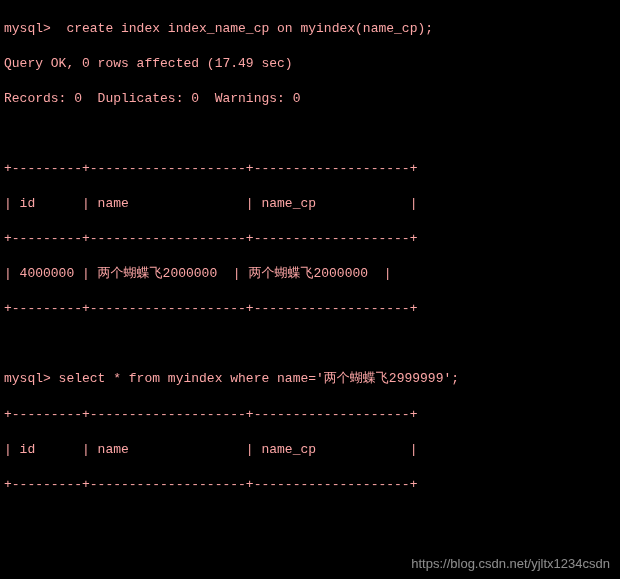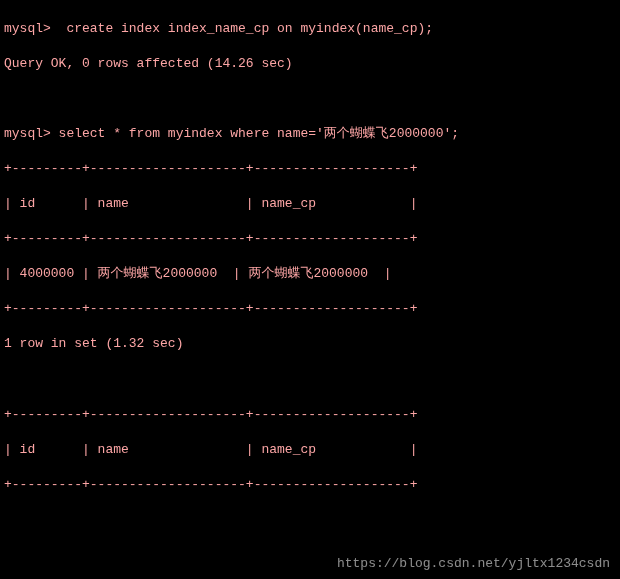--- a/index.html
+++ b/index.html
@@ -17,42 +17,42 @@
   }
   .terminal {
     padding: 2px 4px;
     white-space: pre;
   }
   .watermark {
     position: absolute;
     right: 10px;
     bottom: 6px;
     color: rgba(255,255,255,0.55);
-    font-family: Liberation Mono, monospace;
+    font-family: Liberation Sans, sans-serif;
     font-size: 13px;
     pointer-events: none;
   }
   .line { white-space: pre; color:#fca5a5; }
   .prompt { }
 </style>
 </head>
 <body>
 
 <div class="terminal">
 <div class="line prompt">mysql&gt;  create index index_name_cp on myindex(name_cp);</div>
-<div class="line">Query OK, 0 rows affected (14.26 sec)</div>
+<div class="line">Query OK, 0 rows affected (17.49 sec)</div>
+<div class="line">Records: 0  Duplicates: 0  Warnings: 0</div>
 <div class="line"> </div>
-<div class="line prompt">mysql&gt; select * from myindex where name='两个蝴蝶飞2000000';</div>
 <div class="line">+---------+--------------------+--------------------+</div>
 <div class="line">| id      | name               | name_cp            |</div>
 <div class="line">+---------+--------------------+--------------------+</div>
 <div class="line">| 4000000 | 两个蝴蝶飞2000000  | 两个蝴蝶飞2000000  |</div>
 <div class="line">+---------+--------------------+--------------------+</div>
-<div class="line">1 row in set (1.32 sec)</div>
 <div class="line"> </div>
+<div class="line prompt">mysql&gt; select * from myindex where name='两个蝴蝶飞2999999';</div>
 <div class="line">+---------+--------------------+--------------------+</div>
 <div class="line">| id      | name               | name_cp            |</div>
 <div class="line">+---------+--------------------+--------------------+</div>
 
 
 
 
 
 
 

